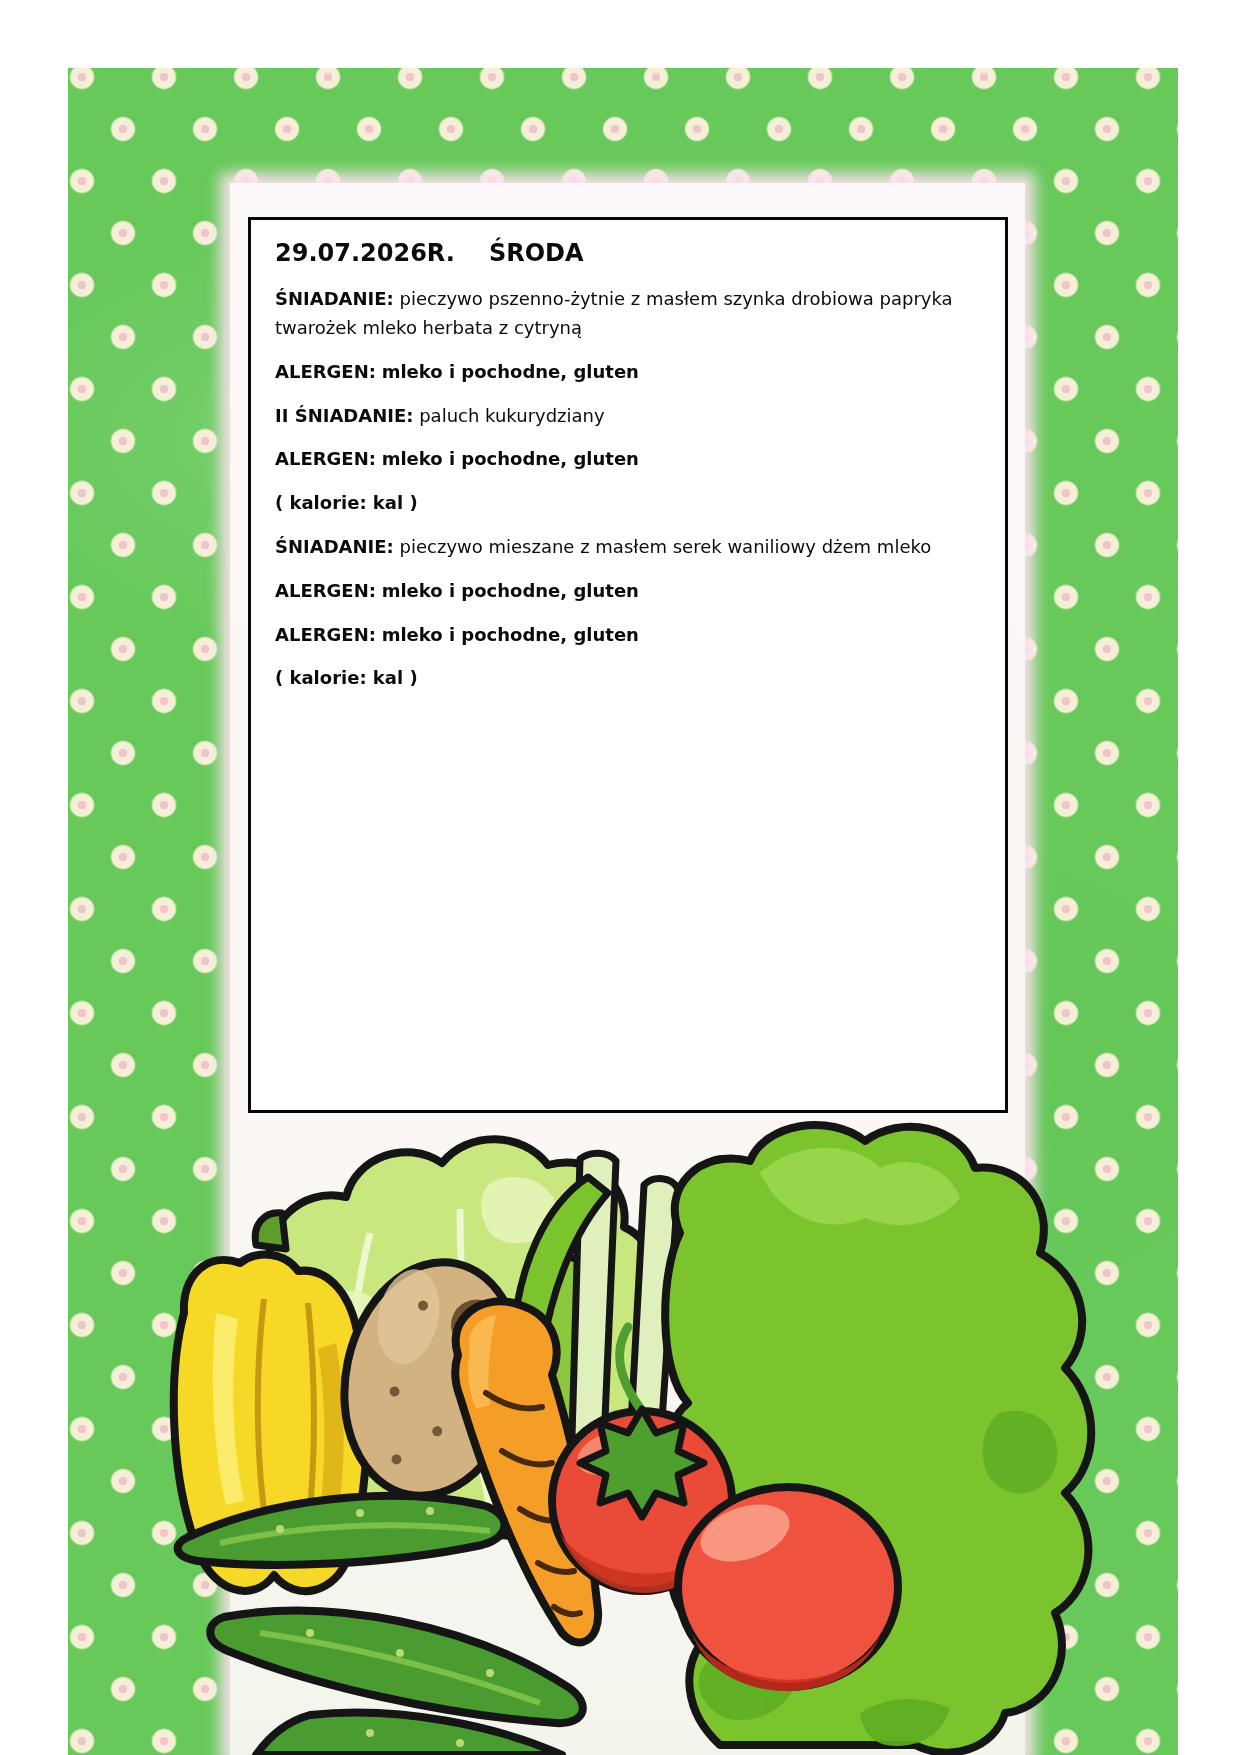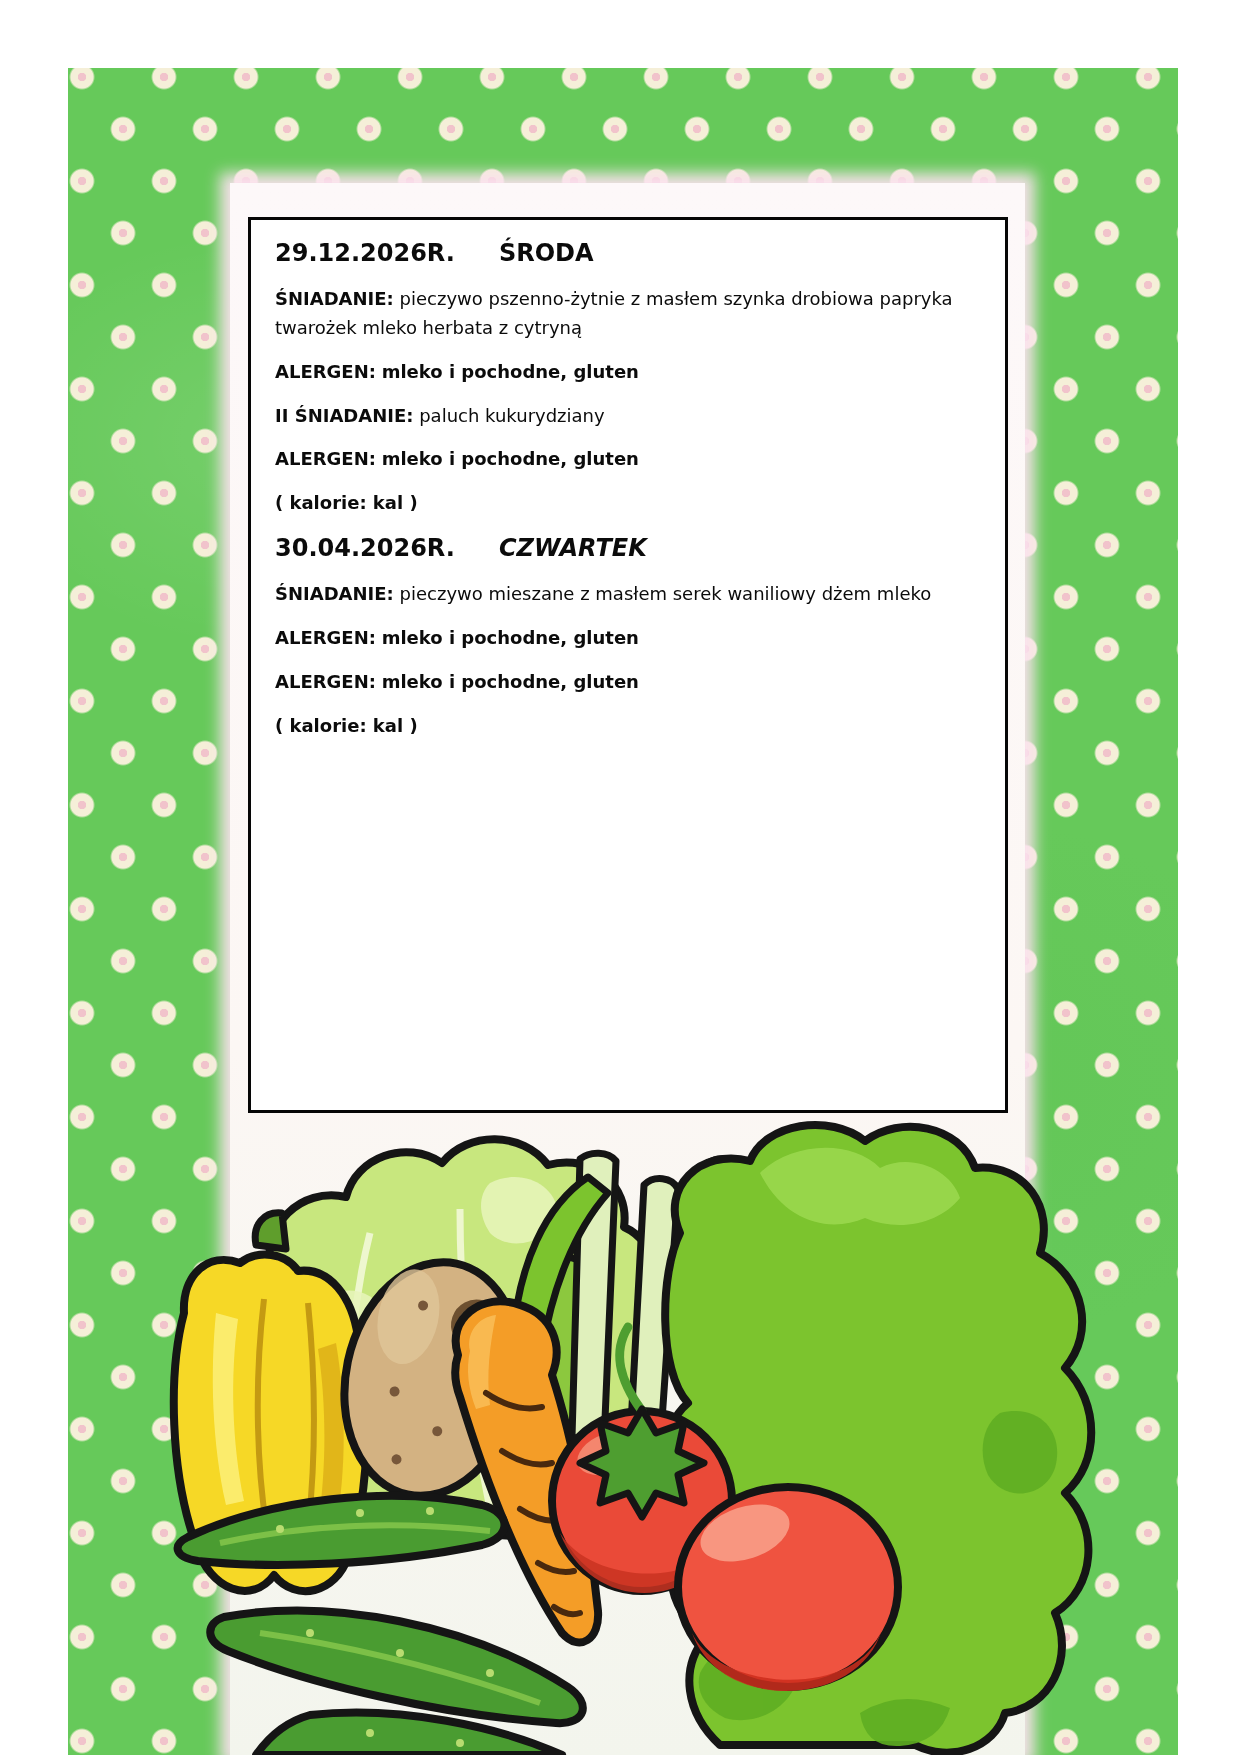--- a/index.html
+++ b/index.html
@@ -27,51 +27,50 @@
     box-shadow:0 0 14px 10px rgba(250,224,238,0.95);
   }
   .menu-box{
     position:absolute;left:248px;top:217px;width:760px;height:896px;
     box-sizing:border-box;background:#ffffff;border:3px solid #060606;
     padding:6px 24px;overflow:hidden;
   }
   .menu-box h2{
     font-size:24px;line-height:1.3;font-weight:700;margin:12px 0 16px;
   }
-  .menu-box h2 .weekday{margin-left:44px;text-align:right;}
+  .menu-box h2 .weekday{margin-left:34px;text-align:right;}
   .menu-box h2 .weekday.italic{font-style:italic;}
   .entry{font-size:18px;line-height:1.6;margin:15px 0;}
   .lbl{font-weight:700;}
   .val-bold{font-weight:700;}
   .veg{position:absolute;left:160px;top:1113px;width:1020px;height:642px;}
 </style>
 </head>
 <body>
 
 <div class="page">
   <div class="polka"></div>
   <div class="panel"></div>
 
   <div class="menu-box">
 
-    <h2><span>29.12.2026R.</span><span class="weekday">ŚRODA</span></h2>
+    <h2><span>29.07.2026R.</span><span class="weekday">ŚRODA</span></h2>
 
     <p class="entry"><span class="lbl">ŚNIADANIE:</span> <span>pieczywo pszenno-żytnie z masłem szynka drobiowa papryka twarożek mleko herbata z cytryną</span></p>
 
     <p class="entry"><span class="lbl">ALERGEN:</span> <span class="val-bold">mleko i pochodne, gluten</span></p>
 
     <p class="entry"><span class="lbl">II ŚNIADANIE:</span> <span>paluch kukurydziany</span></p>
 
 
     <p class="entry"><span class="lbl">ALERGEN:</span> <span class="val-bold">mleko i pochodne, gluten</span></p>
 
 
     <p class="entry"><span class="val-bold">( kalorie: kal )</span></p>
 
-    <h2><span>30.04.2026R.</span><span class="weekday italic">CZWARTEK</span></h2>
 
     <p class="entry"><span class="lbl">ŚNIADANIE:</span> <span>pieczywo mieszane z masłem serek waniliowy dżem mleko</span></p>
 
 
     <p class="entry"><span class="lbl">ALERGEN:</span> <span class="val-bold">mleko i pochodne, gluten</span></p>
 
 
 
     <p class="entry"><span class="lbl">ALERGEN:</span> <span class="val-bold">mleko i pochodne, gluten</span></p>
 

